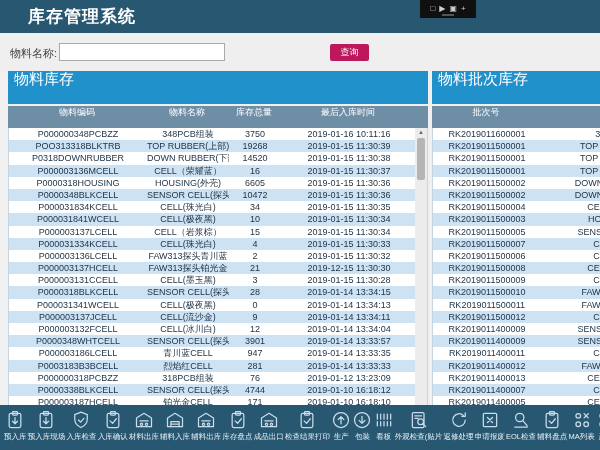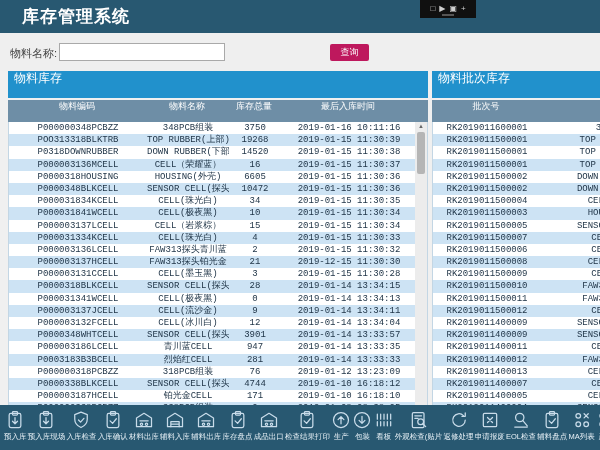--- a/index.html
+++ b/index.html
@@ -1,41 +1,41 @@
 <!DOCTYPE html>
 <html><head>
 <meta charset="utf-8">
 <style>
   * { margin:0; padding:0; box-sizing:border-box; }
   html,body { width:600px; height:450px; overflow:hidden; }
   body { font-family:"Liberation Sans","DejaVu Sans",sans-serif; background:#f0f0f0; position:relative; }
 
   
   .app-header { position:absolute; left:0; top:0; width:600px; height:33px; background:#285871; }
-  .app-title { color:#fff; font-size:17px; font-weight:bold; line-height:33px; padding-left:22px; letter-spacing:1px; }
+  .app-title { color:#fff; font-size:17px; font-weight:bold; line-height:33px; padding-left:28px; letter-spacing:1px; }
   .capture-bar { position:absolute; left:420px; top:0; width:56px; height:18px; background:#101010; display:flex; align-items:center; justify-content:center; gap:4px; }
   .capture-bar .cap-ic { color:#cfcfcf; font-size:8px; line-height:8px; }
   .capture-bar:after { content:""; position:absolute; bottom:2px; left:22px; width:12px; height:2px; background:#555; }
 
   
   .search-bar { position:absolute; left:0; top:33px; width:600px; height:38px; background:#efefef; }
   .search-label { position:absolute; left:10px; top:13px; font-size:11px; color:#444; }
   .search-input { position:absolute; left:59px; top:10px; width:166px; height:18px; border:1px solid #a9a9a9; background:#fff; font-size:11px; padding:0 4px; }
   .query-btn { position:absolute; left:330px; top:11px; width:39px; height:17px; background:#be185d; border:none; color:#fff; font-size:9px; border-radius:2px; cursor:pointer; }
 
   
   .panel { position:absolute; top:71px; width:420px; }
   .panel.left { left:8px; }
   .panel.right { left:432px; }
-  .ptitle { height:27px; background:#2191cc; color:#fff; font-size:12px; line-height:15px; padding-left:6px; }
+  .ptitle { height:33px; background:#2191cc; color:#fff; font-size:15px; line-height:15px; padding-left:6px; }
   .pgap { height:2px; }
   .ghead { display:grid; height:22px; background:#6e8ea6; color:#fff; font-size:9px; }
   .ghead > div { text-align:center; line-height:13px; overflow:hidden; white-space:nowrap; }
   .gwrap { position:relative; background:#fff; border:1px solid #c3d6e4; border-top:none; }
-  .gbody { overflow:hidden;font-family:Liberation Mono, monospace; }
+  .gbody { overflow:hidden; }
   .grow { display:grid; height:12.2px; }
   .grow > div { text-align:center; font-size:9px; line-height:12.2px; color:#1c3144; overflow:hidden; white-space:nowrap; }
   .grow.alt { background:#cde3f4; }
   .left .ghead, .left .grow { grid-template-columns:138px 82px 52px 136px; }
   .right .ghead, .right .grow { grid-template-columns:108px 160px 70px 70px; }
 
   
   .vscroll { position:absolute; right:0; top:0; bottom:0; width:12px; background:#ececec; }
   .vscroll .arr { position:absolute; left:0; width:12px; height:9px; color:#666; font-size:6px; text-align:center; line-height:9px; }
   .vscroll .arr.up { top:0; } .vscroll .arr.dn { bottom:0; }

